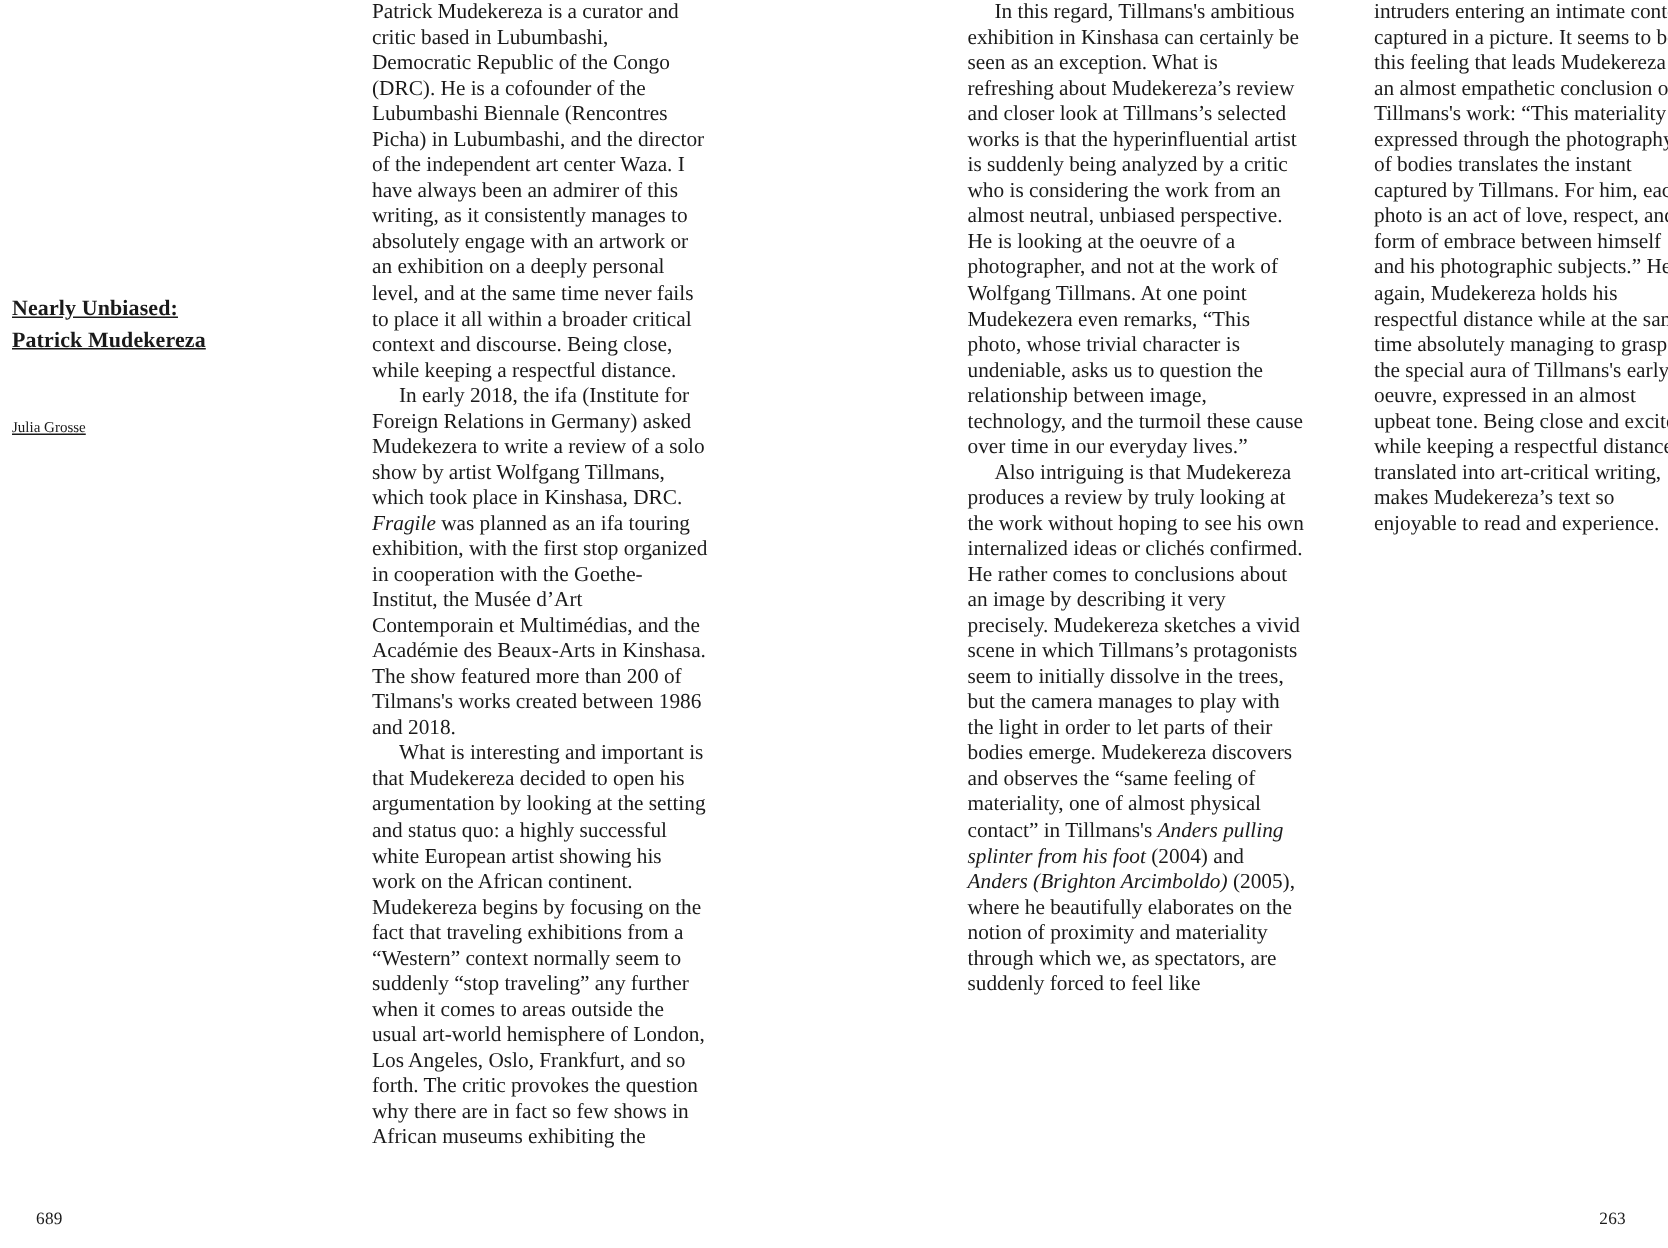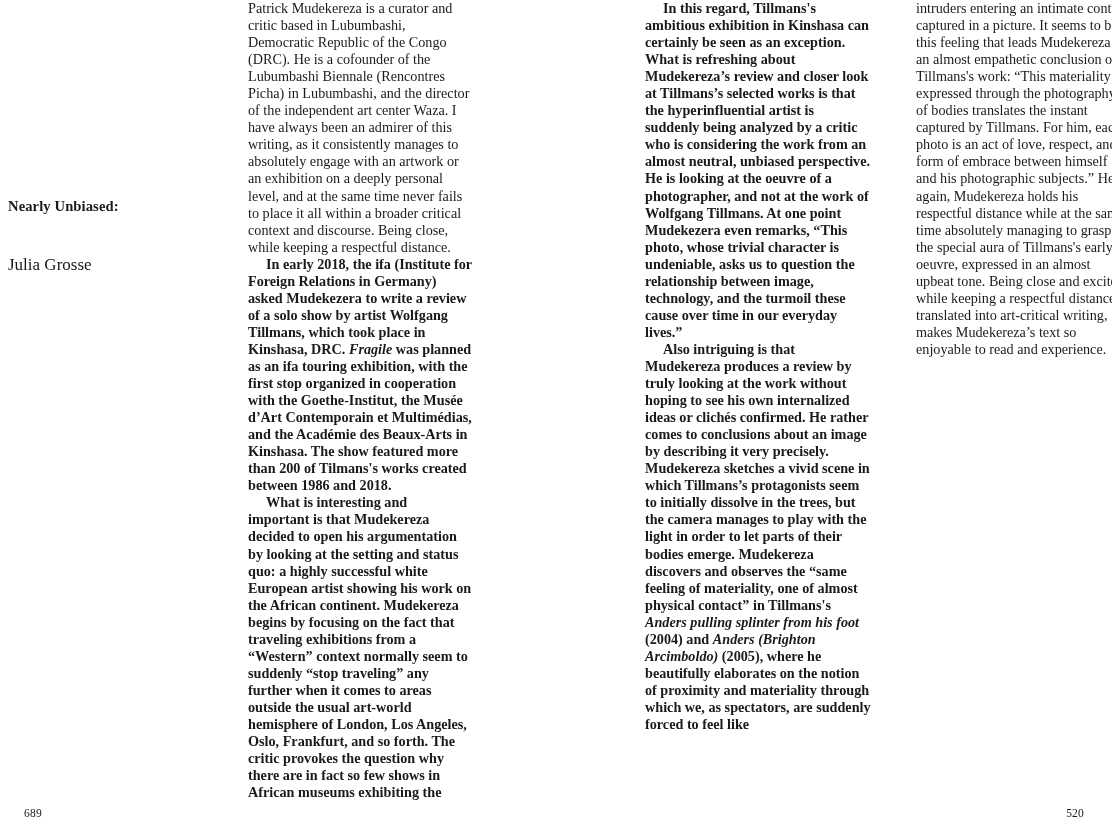--- a/index.html
+++ b/index.html
@@ -20,35 +20,36 @@
     position: absolute;
     inset: 0;
   }
 
   
   .heading-block {
     position: absolute;
     left: 8px;
     top: 196px;
     width: 215px;
+    text-decoration: underline;
   }
   .article-title {
     font-size: 14.6px;
     line-height: 21px;
     font-weight: bold;
     letter-spacing: 0.1px;
     margin: 0;
   }
   .article-title .title-line {
     display: block;
   }
   .article-author {
     margin: 0;
     padding-top: 38px;
-    font-size: 17px;
+    font-size: 10px;
     line-height: 20px;
     font-weight: normal;
   }
 
   
   .column {
     position: absolute;
     top: 0px;
     font-size: 14.2px;
     line-height: 17.05px;
@@ -57,21 +58,20 @@
   }
   .col-1 { left: 248px;  width: 224px; }
   .col-2 { left: 645px;  width: 227px; }
   .col-3 { left: 916px;  width: 213px; }
 
   .column p {
     margin: 0;
   }
   .column p.indent {
     text-indent: 18px;
-    font-weight: bold;
   }
   .column i, .column em {
     font-style: italic;
   }
 
   
   .folio {
     position: absolute;
     bottom: 12px;
     font-size: 11.5px;
@@ -83,35 +83,36 @@
   .folio-recto { right: 28px; }
 </style>
 </head>
 <body>
 
 <div class="spread">
 
   <div class="heading-block">
     <h1 class="article-title">
       <span class="title-line">Nearly Unbiased:</span>
+      <span class="title-line">Patrick Mudekereza</span>
     </h1>
     <p class="article-author">Julia Grosse</p>
   </div>
 
   <div class="column col-1">
     <p>Patrick Mudekereza is a curator and critic based in Lubumbashi, Democratic Republic of the Congo (DRC). He is a cofounder of the Lubumbashi Biennale (Rencontres Picha) in Lubumbashi, and the director of the independent art center Waza. I have always been an admirer of this writing, as it consistently manages to absolutely engage with an artwork or an exhibition on a deeply personal level, and at the same time never fails to place it all within a broader critical context and discourse. Being close, while keeping a respectful distance.</p>
     <p class="indent"><span>In early 2018, the ifa (Institute for Foreign Relations in Germany) asked Mudekezera to write a review of a solo show by artist Wolfgang Tillmans, which took place in Kinshasa, DRC. </span><i>Fragile</i><span> was planned as an ifa touring exhibition, with the first stop organized in cooperation with the Goethe-Institut, the Musée d’Art Contemporain et Multimédias, and the Académie des Beaux-Arts in Kinshasa. The show featured more than 200 of Tilmans's works created between 1986 and 2018.</span></p>
     <p class="indent">What is interesting and important is that Mudekereza decided to open his argumentation by looking at the setting and status quo: a highly successful white European artist showing his work on the African continent. Mudekereza begins by focusing on the fact that traveling exhibitions from a “Western” context normally seem to suddenly “stop traveling” any further when it comes to areas outside the usual art-world hemisphere of London, Los Angeles, Oslo, Frankfurt, and so forth. The critic provokes the question why there are in fact so few shows in African museums exhibiting the</p>
   </div>
 
   <div class="column col-2">
     <p class="indent">In this regard, Tillmans's ambitious exhibition in Kinshasa can certainly be seen as an exception. What is refreshing about Mudekereza’s review and closer look at Tillmans’s selected works is that the hyperinfluential artist is suddenly being analyzed by a critic who is considering the work from an almost neutral, unbiased perspective. He is looking at the oeuvre of a photographer, and not at the work of Wolfgang Tillmans. At one point Mudekezera even remarks, “This photo, whose trivial character is undeniable, asks us to question the relationship between image, technology, and the turmoil these cause over time in our everyday lives.”</p>
     <p class="indent"><span>Also intriguing is that Mudekereza produces a review by truly looking at the work without hoping to see his own internalized ideas or clichés confirmed. He rather comes to conclusions about an image by describing it very precisely. Mudekereza sketches a vivid scene in which Tillmans’s protagonists seem to initially dissolve in the trees, but the camera manages to play with the light in order to let parts of their bodies emerge. Mudekereza discovers and observes the “same feeling of materiality, one of almost physical contact” in Tillmans's </span><i>Anders pulling splinter from his foot</i><span> (2004) and </span><i>Anders (Brighton Arcimboldo)</i><span> (2005), where he beautifully elaborates on the notion of proximity and materiality through which we, as spectators, are suddenly forced to feel like</span></p>
   </div>
 
   <div class="column col-3">
     <p>intruders entering an intimate context captured in a picture. It seems to be this feeling that leads Mudekereza to an almost empathetic conclusion on Tillmans's work: “This materiality expressed through the photography of bodies translates the instant captured by Tillmans. For him, each photo is an act of love, respect, and a form of embrace between himself and his photographic subjects.” Here again, Mudekereza holds his respectful distance while at the same time absolutely managing to grasp the special aura of Tillmans's early oeuvre, expressed in an almost upbeat tone. Being close and excited while keeping a respectful distance, translated into art-critical writing, makes Mudekereza’s text so enjoyable to read and experience.</p>
   </div>
 
   <div class="folio folio-verso">689</div>
-  <div class="folio folio-recto">520</div>
+  <div class="folio folio-recto">263</div>
 
 </div>
 
 </body></html>

